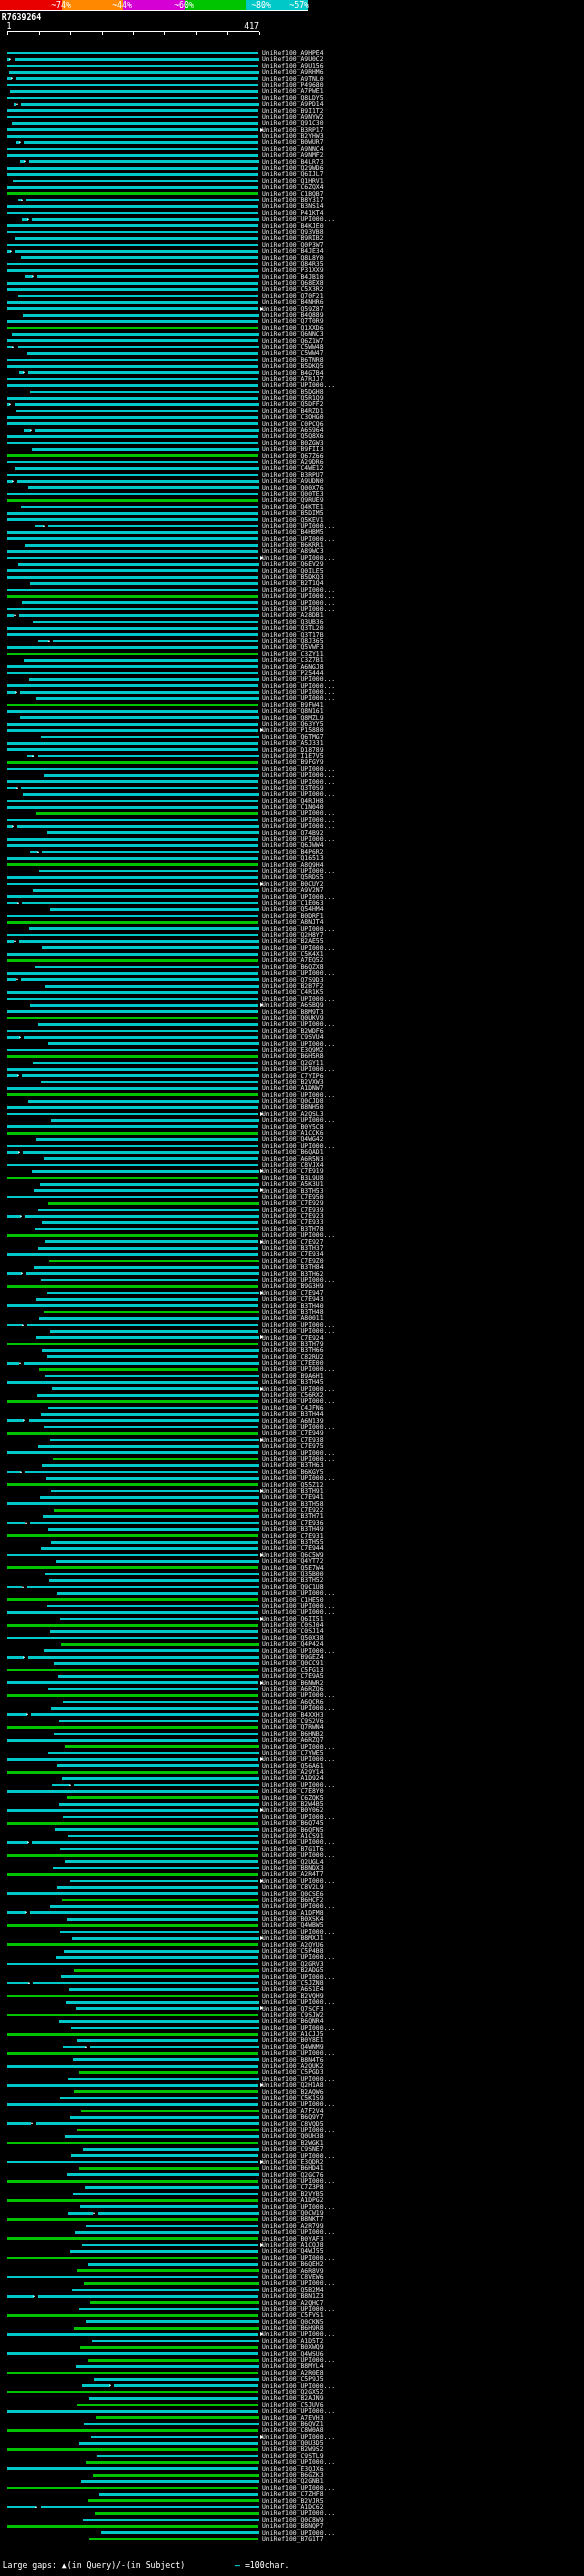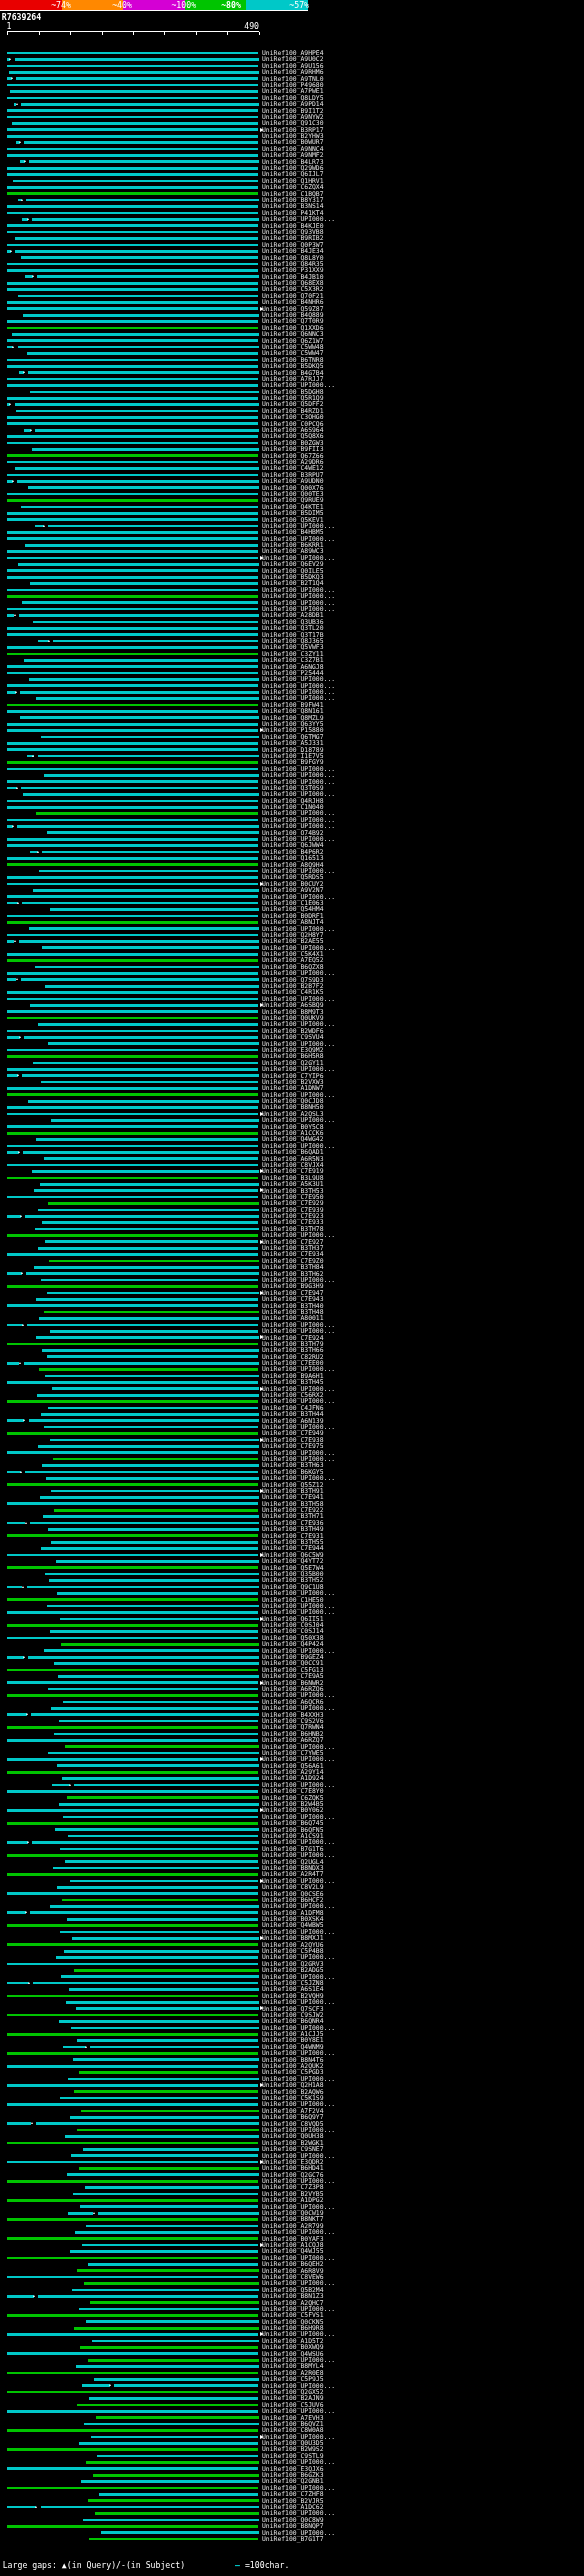--- a/index.html
+++ b/index.html
@@ -26,32 +26,32 @@
   .legend .dash{color:#00c8c8;font-weight:bold;margin-left:50px;}
 </style>
 </head>
 <body>
 
 <div id="stage">
   <div class="keybar">
       <div class="keyseg" style="background: rgb(232, 0, 0);"></div>
       <span class="keylabel" style="left: 62px;">~74%</span>
       <div class="keyseg" style="background: rgb(255, 136, 0);"></div>
-      <span class="keylabel" style="left: 123px;">~40%</span>
+      <span class="keylabel" style="left: 123px;">~44%</span>
       <div class="keyseg" style="background: rgb(212, 0, 212);"></div>
-      <span class="keylabel" style="left: 185px;">~100%</span>
+      <span class="keylabel" style="left: 185px;">~60%</span>
       <div class="keyseg" style="background: rgb(0, 196, 0);"></div>
-      <span class="keylabel" style="left: 232px; font-weight: bold;">~80%</span>
+      <span class="keylabel" style="left: 262px;">~80%</span>
       <div class="keyseg" style="background: rgb(0, 200, 200);"></div>
       <span class="keylabel last" style="left: 308px;">~57%</span>
     </div>
   <div class="hr"></div>
   <div class="qid">R7639264</div>
   <div class="ruler-num start">1</div>
-  <div class="ruler-num end">490</div>
+  <div class="ruler-num end">417</div>
   <div class="ruler-line"></div>
   <div id="ticks">
       <div class="tick" style="left: 7.3px;"></div>
       <div class="tick" style="left: 39px;"></div>
       <div class="tick" style="left: 70px;"></div>
       <div class="tick" style="left: 102px;"></div>
       <div class="tick" style="left: 133px;"></div>
       <div class="tick" style="left: 164px;"></div>
       <div class="tick" style="left: 196px;"></div>
       <div class="tick" style="left: 227px;"></div>

